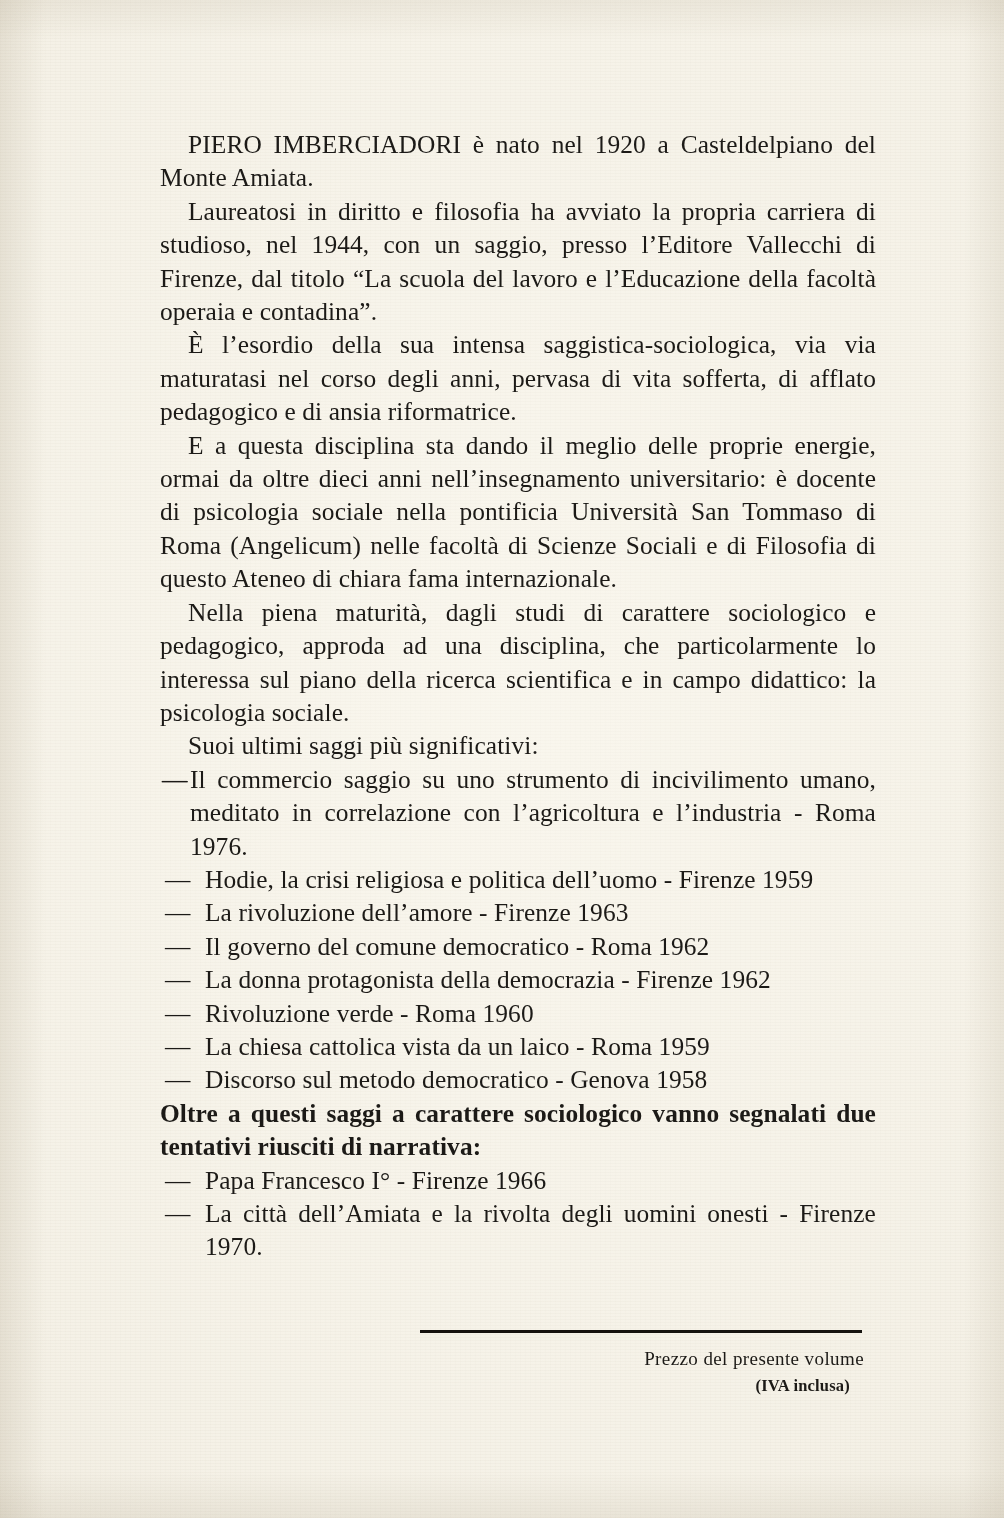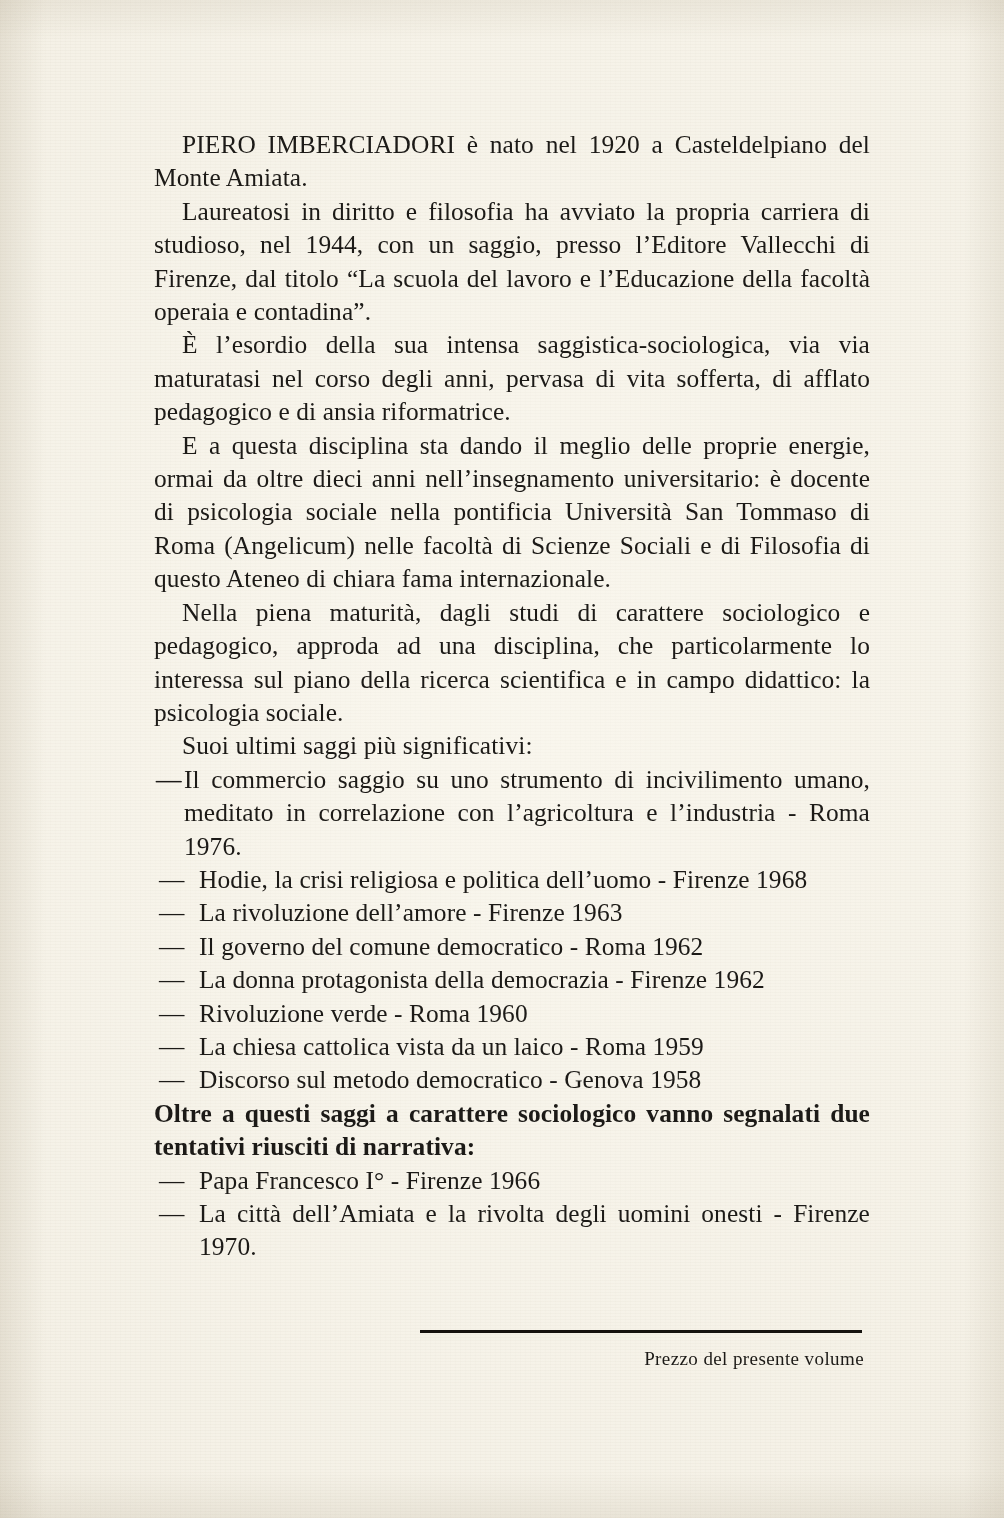--- a/index.html
+++ b/index.html
@@ -54,21 +54,21 @@
     pointer-events: none;
     background:
       linear-gradient(to right, rgba(170,158,134,0.20) 0px, rgba(170,158,134,0) 46px),
       linear-gradient(to left,  rgba(170,158,134,0.16) 0px, rgba(170,158,134,0) 40px),
       linear-gradient(to bottom, rgba(170,158,134,0.14) 0px, rgba(170,158,134,0) 40px),
       linear-gradient(to top,   rgba(170,158,134,0.16) 0px, rgba(170,158,134,0) 46px);
   }
 
   .page {
     position: absolute;
-    left: 154px;
+    left: 160px;
     top: 128px;
     width: 716px;
   }
 
   .blurb {
     font-size: 25.4px;
     line-height: 33.4px;
     text-align: justify;
     text-justify: inter-word;
     letter-spacing: 0.1px;
@@ -181,21 +181,21 @@
     <p class="para">Suoi ultimi saggi più significativi:</p>
 
     <ul class="works">
       <li class="lvl1 short">
         <span class="dash">—</span>
       </li>
       <li class="lvl1">
         <span class="dash">—</span><span>Il commercio saggio su uno strumento di incivilimento umano, meditato in correlazione con l’agricoltura e l’industria - Roma 1976.</span>
       </li>
       <li class="lvl2">
-        <span class="dash">—</span><span>Hodie, la crisi religiosa e politica dell’uomo - Firenze 1968</span>
+        <span class="dash">—</span><span>Hodie, la crisi religiosa e politica dell’uomo - Firenze 1959</span>
       </li>
       <li class="lvl2 short">
         <span class="dash">—</span><span>La rivoluzione dell’amore - Firenze 1963</span>
       </li>
       <li class="lvl2 short">
         <span class="dash">—</span><span>Il governo del comune democratico - Roma 1962</span>
       </li>
       <li class="lvl2 short">
         <span class="dash">—</span><span>La donna protagonista della democrazia - Firenze 1962</span>
       </li>
@@ -223,13 +223,14 @@
 
   </div>
 </div>
 
 <div class="rule-wrap">
   <div class="hrule"></div>
 </div>
 
 <div class="price-block">
   <div class="price-title">Prezzo del presente volume</div>
+  <div class="price-note">(IVA inclusa)</div>
 </div>
 
 </body></html>

